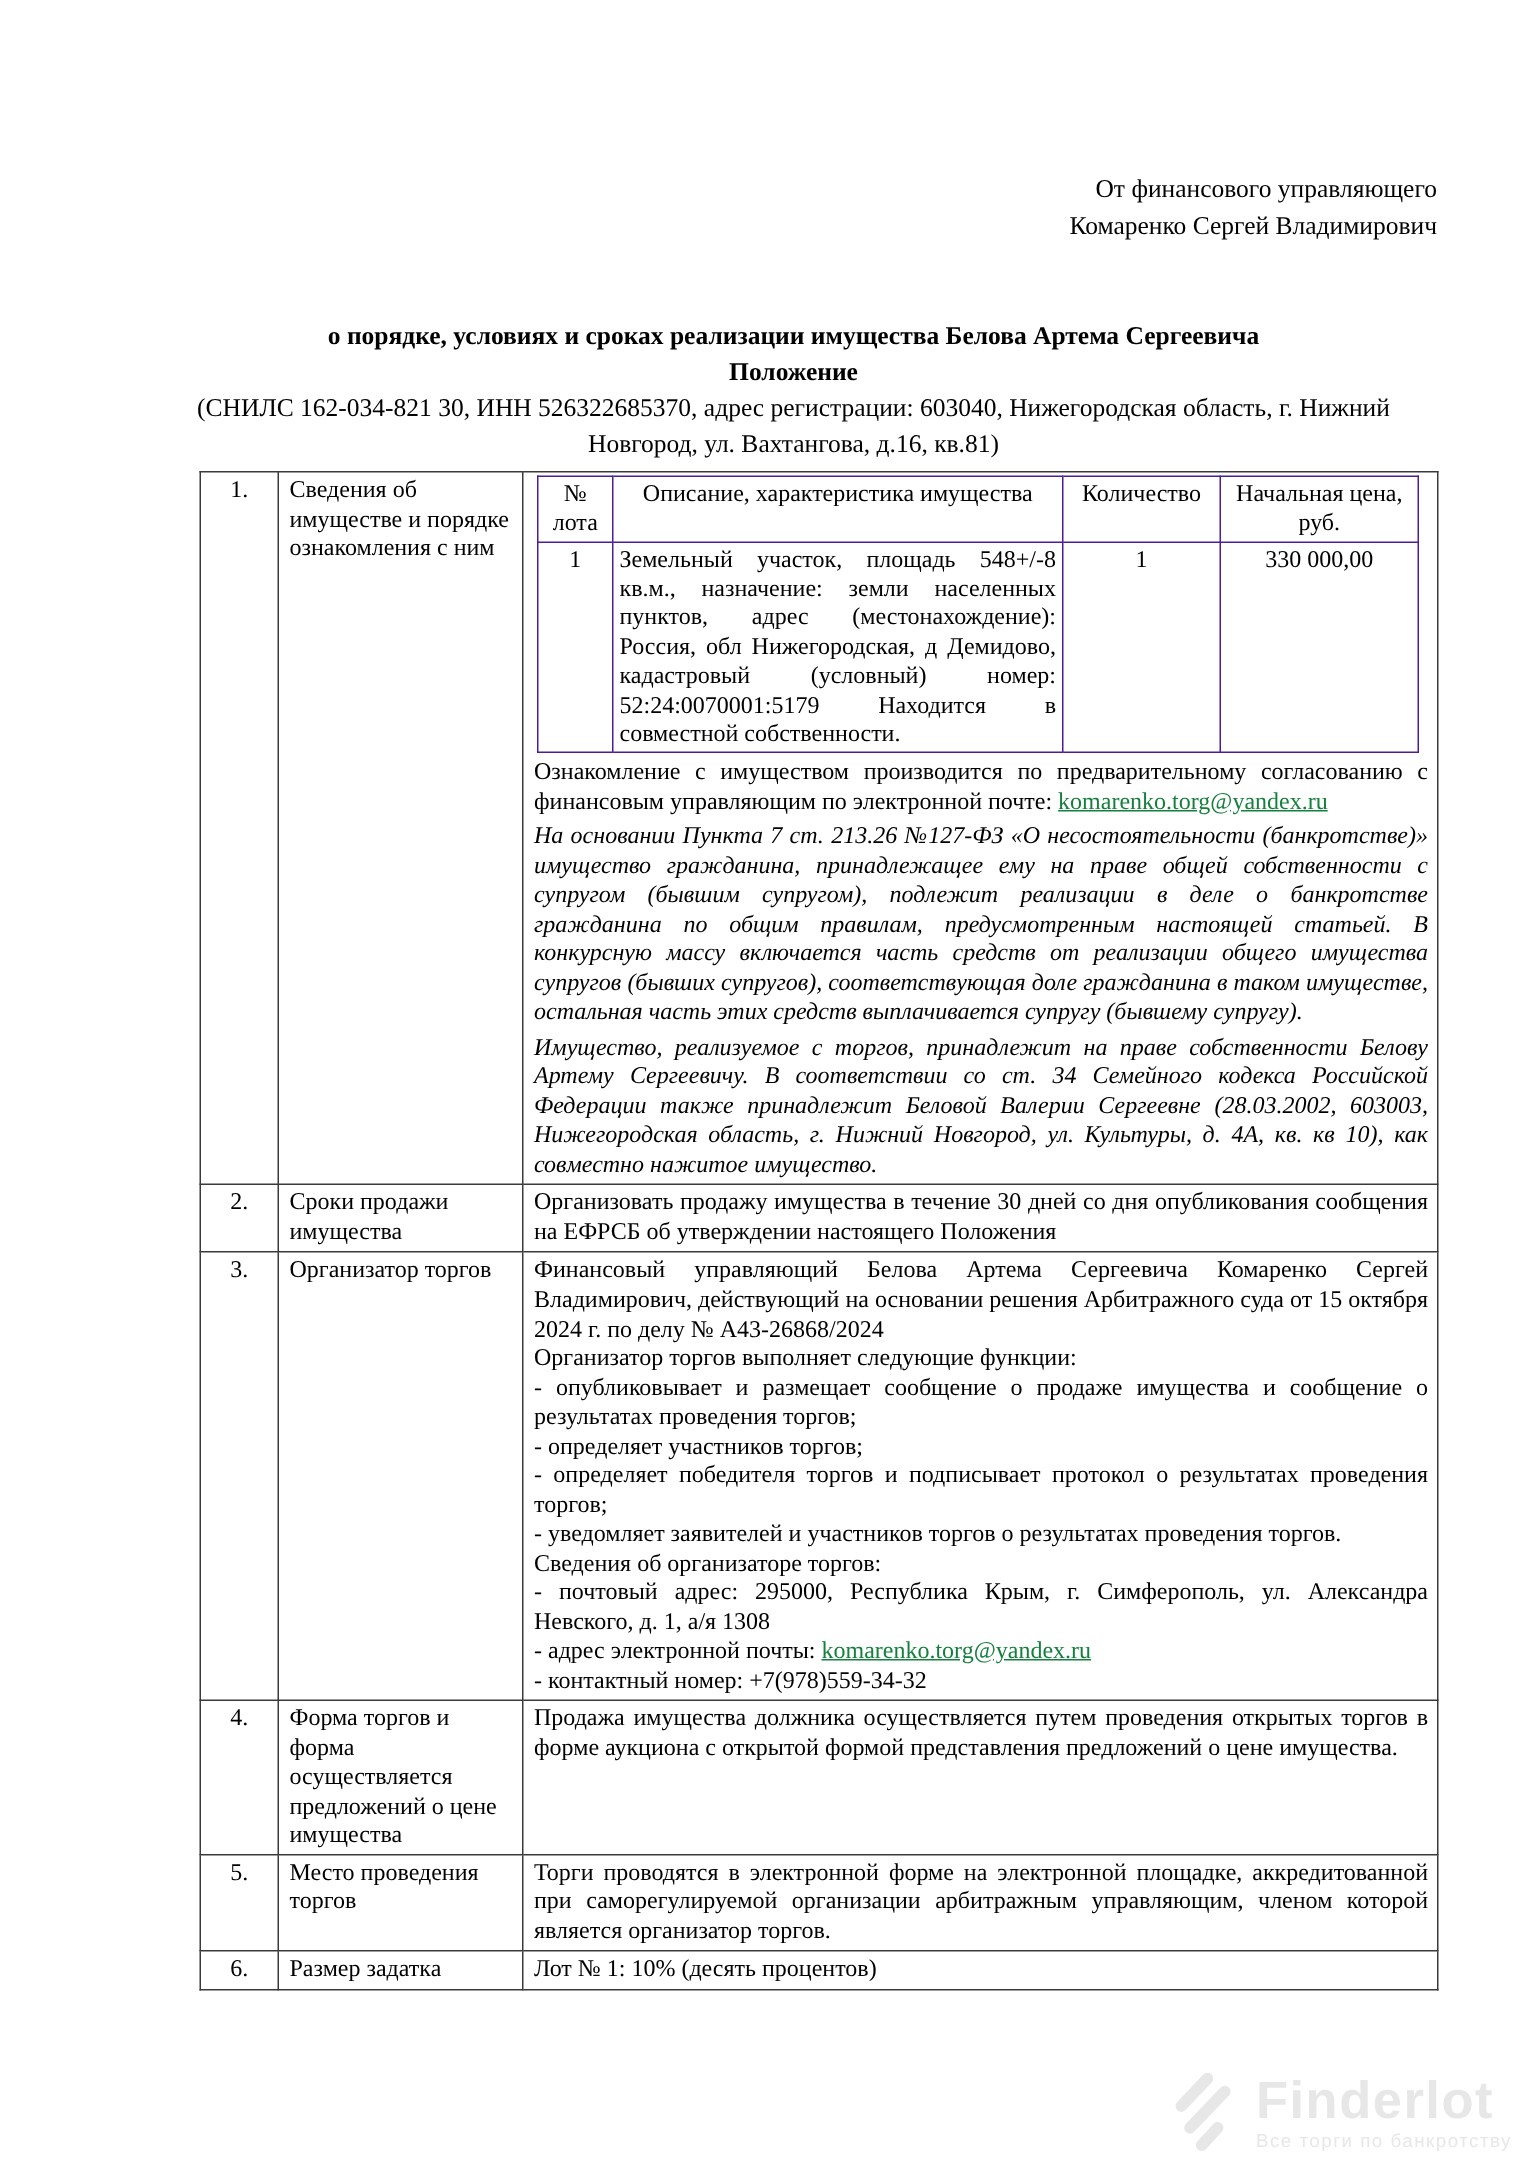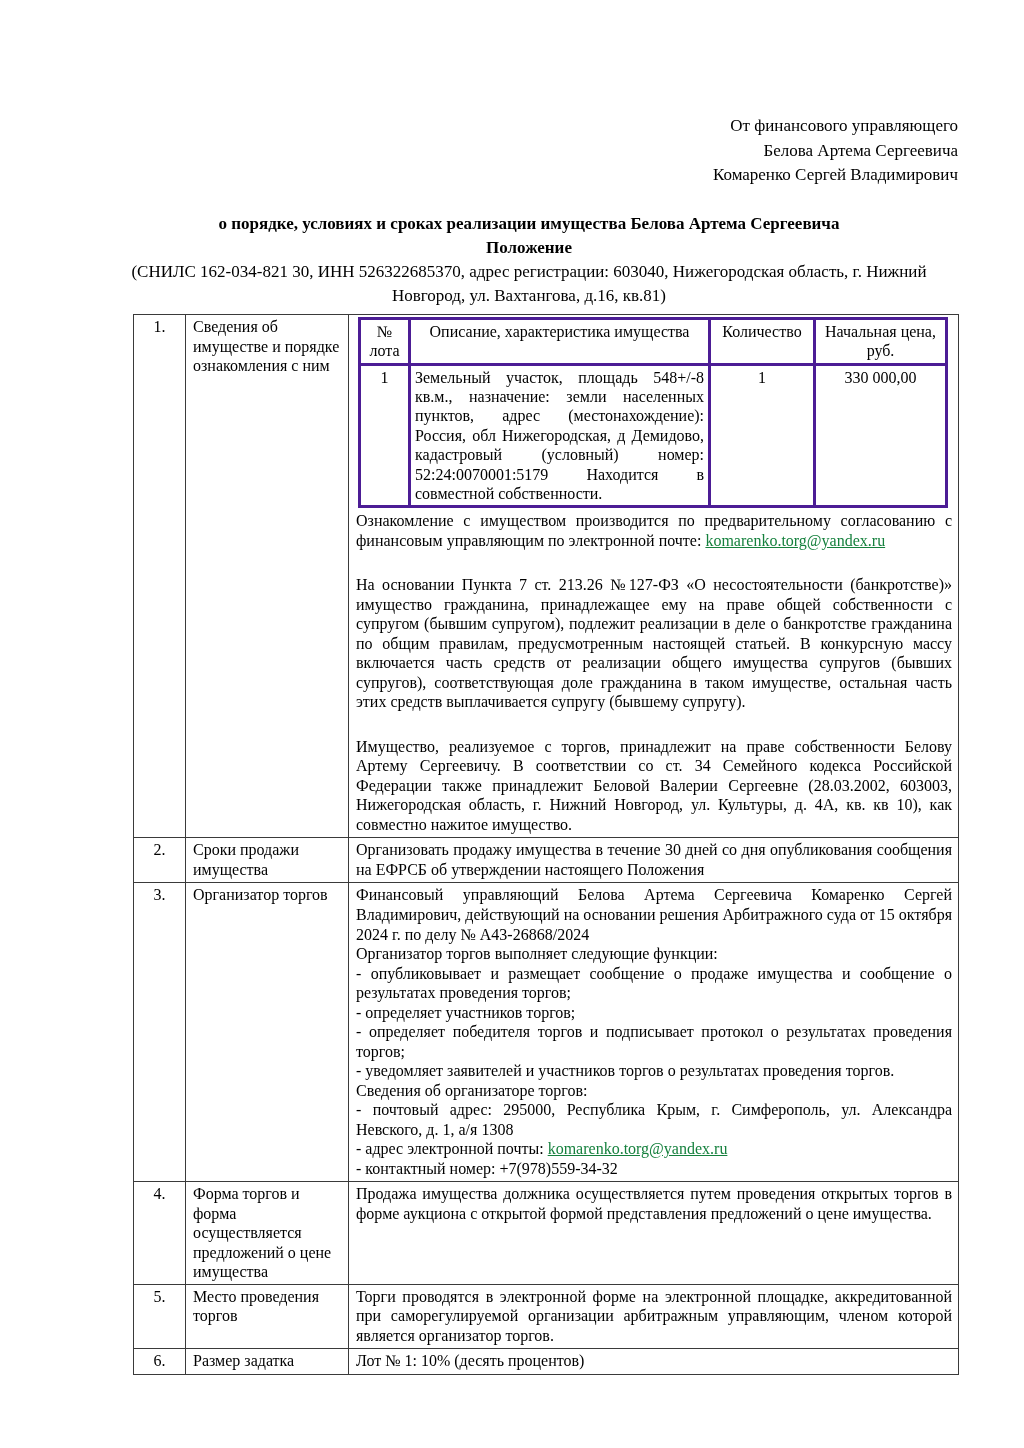--- a/index.html
+++ b/index.html
@@ -24,27 +24,27 @@
     border-collapse:collapse;table-layout:fixed;
     font-size:16px;line-height:1.22;
   }
   .doc-table td{
     border:1px solid #3a3a3a;vertical-align:top;padding:2px 6px 2px 7px;
   }
   .num-cell{text-align:center;padding:2px 0 2px 0 !important;}
   .label-cell{padding:2px 4px 2px 7px !important;margin-top:27px;}
   .content-cell{padding:2px 6px 3px 7px !important;}
   p{margin:0;text-align:justify;}
-  .gap-top{margin-top:25px;}
+  .gap-top{margin-top:4px;font-style:italic;}
   
   .lot-table{
     border-collapse:collapse;table-layout:fixed;width:587px;
     margin:0 0 3px 2px;font-size:16px;line-height:1.21;
   }
-  .lot-table td{border:3px solid #4c1d95;vertical-align:top;padding:2px 4px;}
+  .lot-table td{border:1px solid #4c1d95;vertical-align:top;padding:2px 4px;}
   .lot-head{text-align:center;}
   .lot-center{text-align:center;}
   .lot-desc{text-align:justify;}
   .lot-price{text-align:center;}
   a.doc-link{color:#15803d;text-decoration:underline;cursor:pointer;}
   
   .watermark{
     position:absolute;right:16px;bottom:6px;
     display:flex;align-items:center;gap:4px;color:#e7e7e7;
     font-family:"Liberation Sans",sans-serif;user-select:none;
@@ -53,21 +53,20 @@
   .wm-brand{font-size:35px;font-weight:bold;letter-spacing:1px;line-height:1;}
   .wm-tagline{font-size:12.5px;letter-spacing:1px;margin-top:2px;}
 </style>
 </head>
 <body>
 
 <div class="page">
 
   <div class="addressee">
     <div>От финансового управляющего</div>
-    <div>Белова Артема Сергеевича</div>
     <div>Комаренко Сергей Владимирович</div>
   </div>
 
   <div class="title-block">
     <div class="bold">о порядке, условиях и сроках реализации имущества Белова Артема Сергеевича</div>
     <div class="bold">Положение</div>
     <div>(СНИЛС 162-034-821 30, ИНН 526322685370, адрес регистрации: 603040, Нижегородская область, г. Нижний Новгород, ул. Вахтангова, д.16, кв.81)</div>
   </div>
 
   <table class="doc-table">
@@ -154,14 +153,29 @@
     <tr>
       <td class="num-cell">6.</td>
       <td class="label-cell">Размер задатка</td>
       <td class="content-cell">
         <p>Лот № 1: 10% (десять процентов)</p>
       </td>
     </tr>
   </tbody>
     </table>
 
+  <div class="watermark">
+    <span>
+      <svg width="58" height="62" viewBox="0 0 60 64" fill="none">
+        <g stroke="#e7e7e7" stroke-width="8" stroke-linecap="round">
+          <path d="M13 30 L31 11"></path>
+          <path d="M19 45 L43 20"></path>
+          <path d="M27 57 L38 45"></path>
+        </g>
+      </svg>
+    </span>
+    <span class="wm-text">
+      <span class="wm-brand">Finderlot</span>
+      <span class="wm-tagline">Все торги по банкротству</span>
+    </span>
+  </div>
 
 </div>
 
 </body></html>

